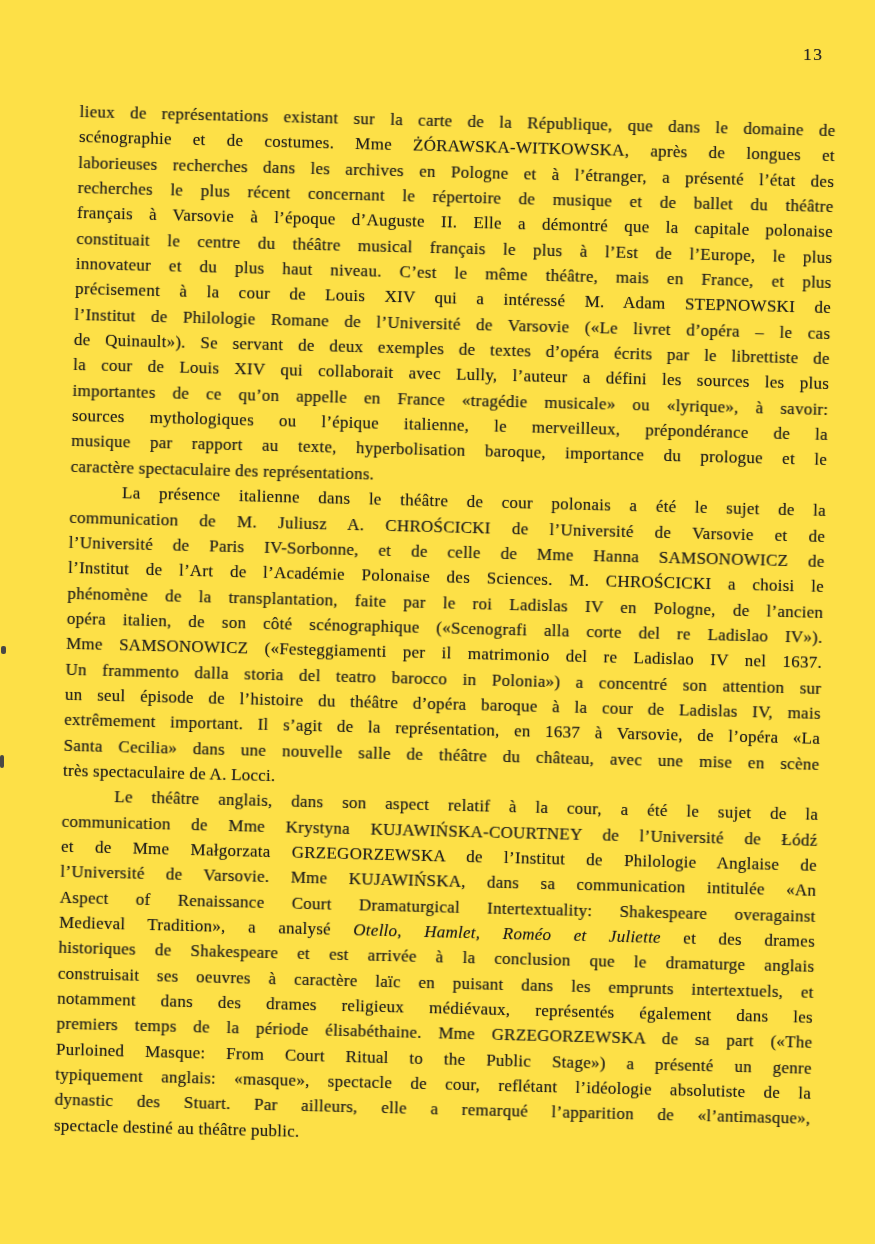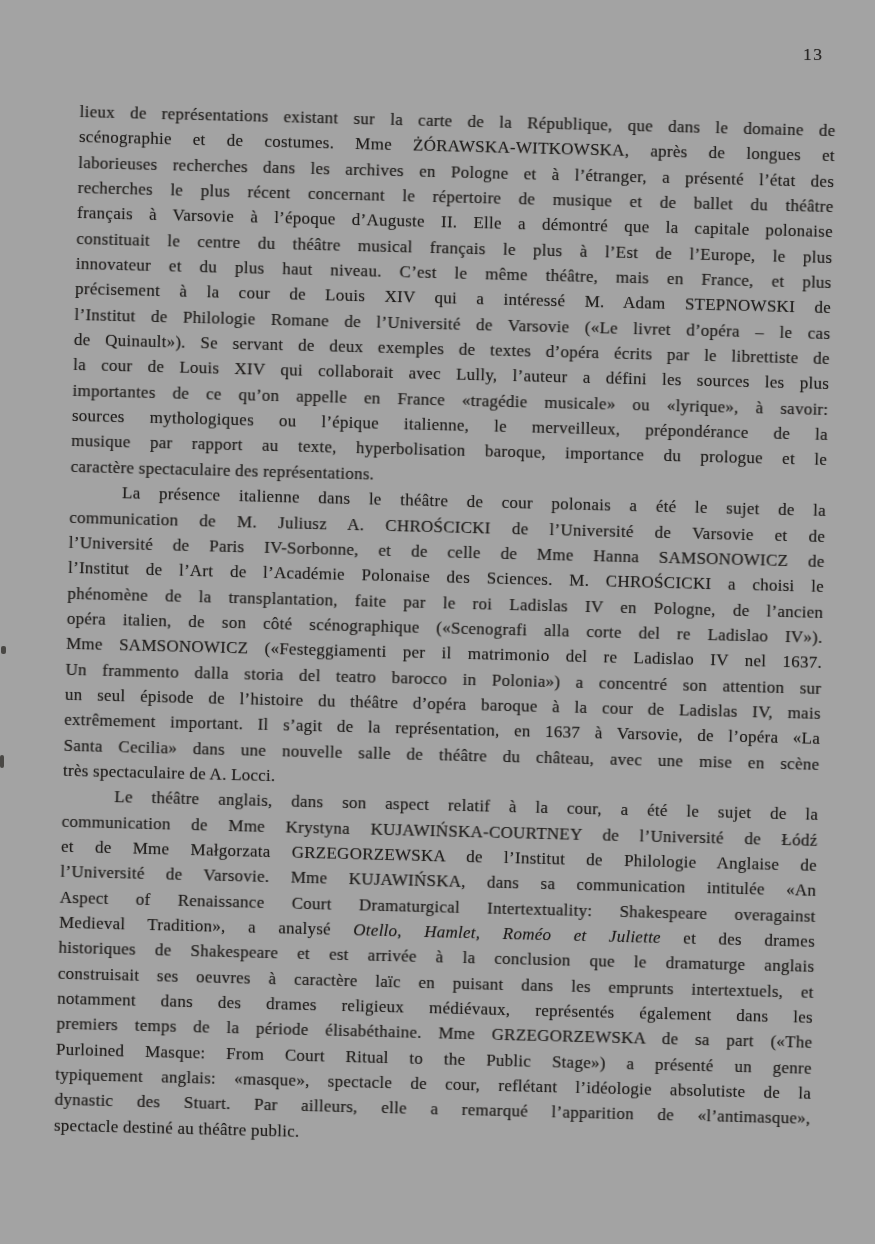--- a/index.html
+++ b/index.html
@@ -4,21 +4,21 @@
 <style>
   html, body {
     margin: 0;
     padding: 0;
     background: #ffffff;
   }
   .page {
     position: relative;
     width: 875px;
     height: 1244px;
-    background: #a3a3a3;
+    background: #fde047;
     overflow: hidden;
     font-family: "Liberation Serif", "DejaVu Serif", serif;
     color: #1e1c1a;
   }
   .pagenum {
     position: absolute;
     top: 44px;
     left: 803px;
     font-size: 17.5px;
     letter-spacing: 1.5px;

